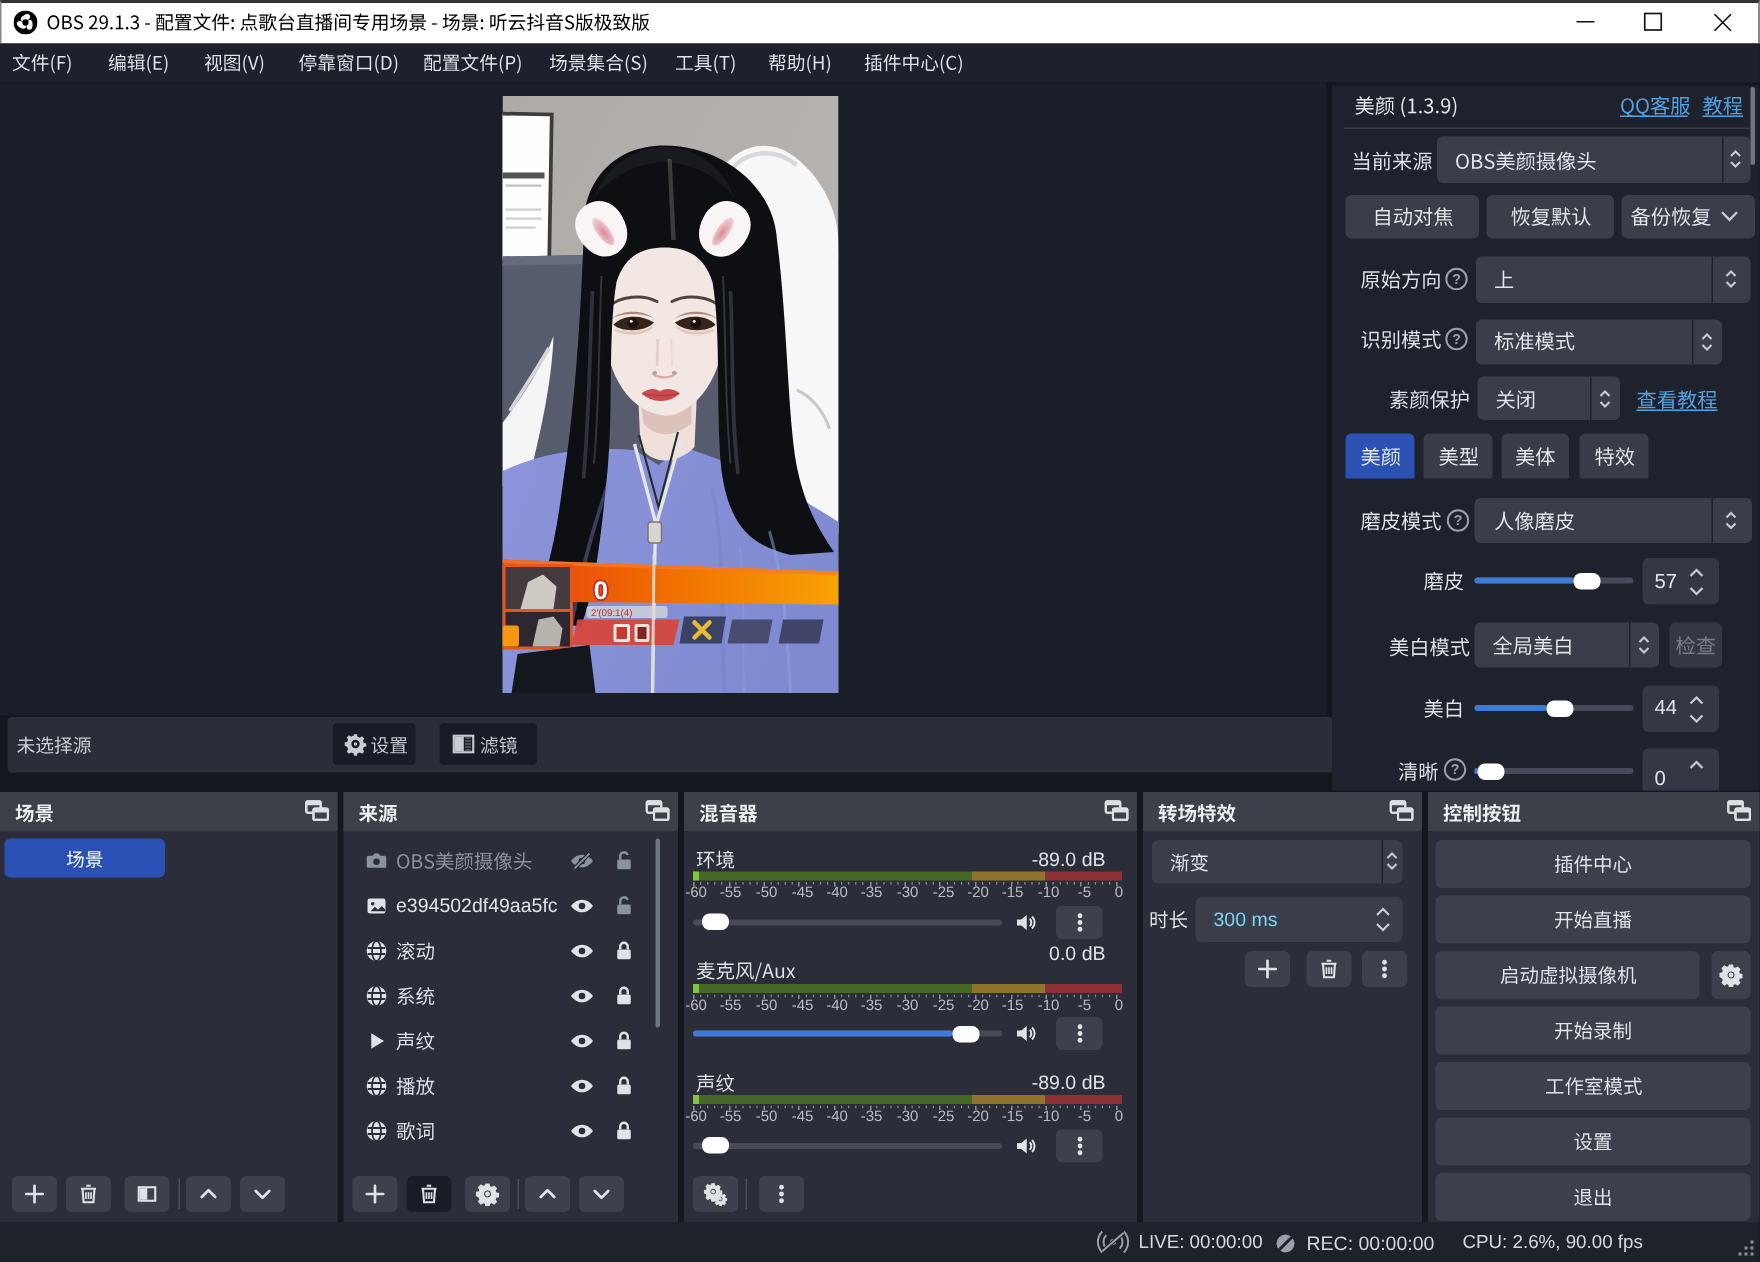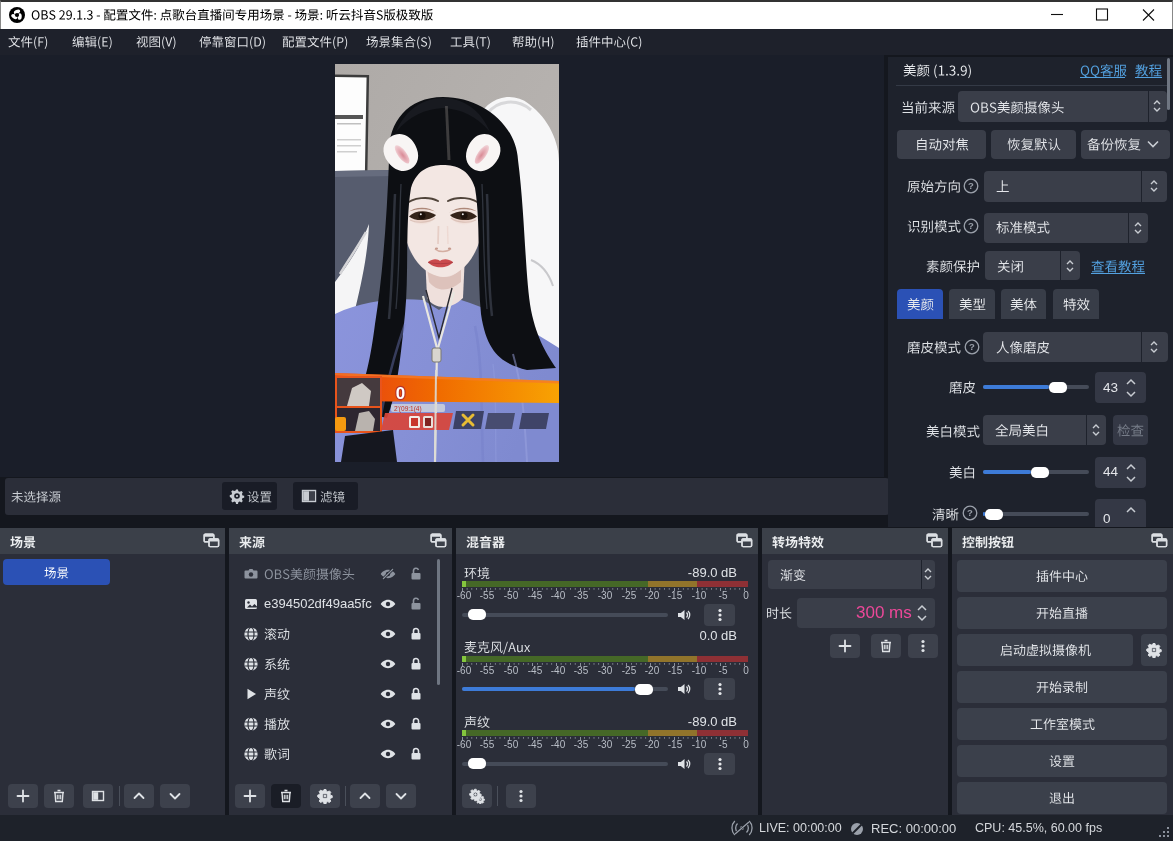--- a/index.html
+++ b/index.html
@@ -475,21 +475,21 @@
       <path transform="translate(40.5 13.5) scale(0.013500)" d="M148 -703V-456C148 -311 136 -114 29 27C46 36 78 62 90 76C188 -51 215 -231 221 -377H305C353 -268 419 -177 503 -105C410 -51 301 -14 184 10C199 26 220 60 228 79C351 51 467 8 567 -56C662 9 777 55 913 82C923 61 944 30 960 13C833 -9 724 -48 633 -103C733 -182 811 -286 859 -423L810 -450L795 -447H566V-631H823C805 -583 784 -535 766 -502L834 -481C864 -533 899 -617 927 -691L870 -707L856 -703H566V-841H489V-703ZM384 -377H757C714 -282 649 -207 569 -148C489 -209 427 -286 384 -377ZM489 -631V-447H223V-455V-631Z"></path>
     </svg>
 <svg style="position:absolute;left:949.0px;top:378.5px;overflow:visible" width="31" height="19.5" fill="#dfe2e6">
       <path transform="translate(0.0 13.5) scale(0.013500)" d="M215 -331V-269H438C375 -194 272 -123 170 -80C183 -68 203 -42 213 -26C264 -49 314 -78 361 -111V80H433V48H815V79H890V-181H446C476 -209 503 -239 525 -269H949V-331ZM729 -663V-600H598V-545H706C666 -495 607 -446 553 -421C566 -410 584 -390 593 -376C639 -402 689 -446 729 -494V-350H791V-495C830 -450 879 -406 922 -380C932 -395 951 -416 965 -427C914 -452 853 -499 812 -545H944V-600H791V-663ZM371 -663V-600H224V-544H349C309 -494 250 -446 197 -421C210 -410 228 -390 237 -376C282 -402 332 -445 371 -493V-349H432V-491C465 -465 504 -432 521 -415L560 -464C541 -477 473 -523 440 -544H556V-600H432V-663ZM433 -8V-124H815V-8ZM489 -822C498 -801 507 -775 514 -752H110V-441C110 -297 103 -100 27 41C44 49 76 70 88 83C169 -66 181 -288 181 -441V-685H946V-752H597C589 -778 576 -811 564 -837Z"></path>
       <path transform="translate(13.5 13.5) scale(0.013500)" d="M148 -703V-456C148 -311 136 -114 29 27C46 36 78 62 90 76C188 -51 215 -231 221 -377H305C353 -268 419 -177 503 -105C410 -51 301 -14 184 10C199 26 220 60 228 79C351 51 467 8 567 -56C662 9 777 55 913 82C923 61 944 30 960 13C833 -9 724 -48 633 -103C733 -182 811 -286 859 -423L810 -450L795 -447H566V-631H823C805 -583 784 -535 766 -502L834 -481C864 -533 899 -617 927 -691L870 -707L856 -703H566V-841H489V-703ZM384 -377H757C714 -282 649 -207 569 -148C489 -209 427 -286 384 -377ZM489 -631V-447H223V-455V-631Z"></path>
     </svg>
 <div class="abs" style="left:983px;top:385px;width:106px;height:4px;background:#454b58;border-radius:2px"></div>
     <div class="abs" style="left:983px;top:385px;width:66px;height:4px;background:#3d7bd8;border-radius:2px"></div>
     <div class="abs" style="left:1049px;top:381.5px;width:18px;height:11px;background:#fff;border-radius:5px"></div>
 <div class="abs" style="left:1095px;top:372px;width:51px;height:31px;background:#343845;border-radius:4px"></div>
-    <div class="abs" style="left:1103px;top:380px;width:24px;height:16px;font-size:13.5px;color:#e4e6ea;line-height:16px">43</div>
+    <div class="abs" style="left:1103px;top:380px;width:24px;height:16px;font-size:13.5px;color:#e4e6ea;line-height:16px">57</div>
     <svg class="abs" style="left:1124px;top:376px" width="14" height="23" viewBox="0 0 14 23" stroke="#c8ccd2" stroke-width="1.5" fill="none">
 <path d="M3 8 L7 4 L11 8"></path>
       <path d="M3 16 L7 20 L11 16"></path>
     </svg>
 <svg style="position:absolute;left:926.0px;top:422.5px;overflow:visible" width="58" height="19.5" fill="#dfe2e6">
       <path transform="translate(0.0 13.5) scale(0.013500)" d="M695 -844C675 -801 638 -741 608 -700H343L380 -717C364 -753 328 -805 292 -844L226 -816C257 -782 287 -736 304 -700H98V-633H460V-551H147V-486H460V-401H56V-334H452C448 -307 444 -281 438 -257H82V-189H416C370 -87 271 -23 41 10C55 27 73 58 79 77C338 34 446 -49 496 -182C575 -37 711 45 913 77C923 56 943 24 960 8C775 -14 643 -78 572 -189H937V-257H518C523 -281 527 -307 530 -334H950V-401H536V-486H858V-551H536V-633H903V-700H691C718 -736 748 -779 773 -820Z"></path>
       <path transform="translate(13.5 13.5) scale(0.013500)" d="M446 -844C434 -796 411 -731 390 -680H144V80H219V7H780V75H858V-680H473C495 -725 519 -778 539 -827ZM219 -68V-302H780V-68ZM219 -376V-604H780V-376Z"></path>
       <path transform="translate(27.0 13.5) scale(0.013500)" d="M472 -417H820V-345H472ZM472 -542H820V-472H472ZM732 -840V-757H578V-840H507V-757H360V-693H507V-618H578V-693H732V-618H805V-693H945V-757H805V-840ZM402 -599V-289H606C602 -259 598 -232 591 -206H340V-142H569C531 -65 459 -12 312 20C326 35 345 63 352 80C526 38 607 -34 647 -140C697 -30 790 45 920 80C930 61 950 33 966 18C853 -6 767 -61 719 -142H943V-206H666C671 -232 676 -260 679 -289H893V-599ZM175 -840V-647H50V-577H175V-576C148 -440 90 -281 32 -197C45 -179 63 -146 72 -124C110 -183 146 -274 175 -372V79H247V-436C274 -383 305 -319 318 -286L366 -340C349 -371 273 -496 247 -535V-577H350V-647H247V-840Z"></path>
       <path transform="translate(40.5 13.5) scale(0.013500)" d="M709 -791C761 -755 823 -701 853 -665L905 -712C875 -747 811 -798 760 -833ZM565 -836C565 -774 567 -713 570 -653H55V-580H575C601 -208 685 82 849 82C926 82 954 31 967 -144C946 -152 918 -169 901 -186C894 -52 883 4 855 4C756 4 678 -241 653 -580H947V-653H649C646 -712 645 -773 645 -836ZM59 -24 83 50C211 22 395 -20 565 -60L559 -128L345 -82V-358H532V-431H90V-358H270V-67Z"></path>
     </svg>
@@ -1104,21 +1104,21 @@
     </svg>
 <svg style="position:absolute;left:780.0px;top:567.0px;overflow:visible" width="30" height="19" fill="#e4e6ea">
       <path transform="translate(0.0 13.0) scale(0.013000)" d="M81 -776C137 -745 209 -697 243 -665L289 -726C253 -756 180 -800 126 -829ZM38 -506C95 -477 170 -433 207 -404L251 -465C212 -493 137 -534 80 -561ZM58 27 126 67C169 -25 220 -148 257 -253L197 -292C156 -180 99 -50 58 27ZM298 -329C306 -338 336 -344 368 -344H441V-208C375 -193 315 -179 268 -169L286 -98L441 -139V76H508V-157L616 -186L609 -249L508 -224V-344H602V-412H508V-564H441V-412H358C383 -482 407 -565 425 -651H606V-720H439C446 -756 452 -792 456 -827L387 -838C384 -799 378 -759 372 -720H285V-651H359C343 -569 325 -500 317 -475C304 -430 291 -397 275 -392C283 -376 294 -343 298 -329ZM644 -748V-417C644 -259 635 -99 558 39C575 50 598 67 611 82C697 -68 710 -235 710 -416V-457H811V76H877V-457H958V-522H710V-697C789 -712 876 -734 938 -764L893 -827C833 -795 731 -767 644 -748Z"></path>
       <path transform="translate(13.0 13.0) scale(0.013000)" d="M223 -629C193 -558 143 -486 88 -438C105 -429 133 -409 147 -397C200 -450 257 -530 290 -611ZM691 -591C752 -534 825 -450 861 -396L920 -435C885 -487 812 -567 747 -623ZM432 -831C450 -803 470 -767 483 -738H70V-671H347V-367H422V-671H576V-368H651V-671H930V-738H567C554 -769 527 -816 504 -849ZM133 -339V-272H213C266 -193 338 -128 424 -75C312 -30 183 -1 52 16C65 32 83 63 89 82C233 59 375 22 499 -34C617 24 758 62 913 82C922 62 940 33 956 16C815 1 686 -29 576 -74C680 -133 766 -210 823 -309L775 -342L762 -339ZM296 -272H709C658 -206 585 -152 500 -109C416 -153 347 -207 296 -272Z"></path>
     </svg>
 <svg style="position:absolute;left:766.0px;top:605.0px;overflow:visible" width="30" height="19" fill="#dfe2e6">
       <path transform="translate(0.0 13.0) scale(0.013000)" d="M474 -452C527 -375 595 -269 627 -208L693 -246C659 -307 590 -409 536 -485ZM324 -402V-174H153V-402ZM324 -469H153V-688H324ZM81 -756V-25H153V-106H394V-756ZM764 -835V-640H440V-566H764V-33C764 -13 756 -6 736 -6C714 -4 640 -4 562 -7C573 15 585 49 590 70C690 70 754 69 790 56C826 44 840 22 840 -33V-566H962V-640H840V-835Z"></path>
       <path transform="translate(13.0 13.0) scale(0.013000)" d="M769 -818C682 -714 536 -619 395 -561C414 -547 444 -517 458 -500C593 -567 745 -671 844 -786ZM56 -449V-374H248V-55C248 -15 225 0 207 7C219 23 233 56 238 74C262 59 300 47 574 -27C570 -43 567 -75 567 -97L326 -38V-374H483C564 -167 706 -19 914 51C925 28 949 -3 967 -20C775 -75 635 -202 561 -374H944V-449H326V-835H248V-449Z"></path>
     </svg>
 <div class="abs" style="left:797px;top:598px;width:138px;height:30px;background:#3a3e49;border-radius:4px"></div>
-<div class="abs" style="left:856px;top:605px;width:70px;height:16px;font-size:17px;color:#ec4899;line-height:16px">300 ms</div>
+<div class="abs" style="left:809px;top:605px;width:70px;height:16px;font-size:13px;color:#7dd3fc;line-height:16px">300 ms</div>
 <svg class="abs" style="left:915px;top:602px" width="14" height="22" viewBox="0 0 14 22" stroke="#c8ccd2" stroke-width="1.5" fill="none">
 <path d="M3 8 L7 4 L11 8"></path>
       <path d="M3 14 L7 18 L11 14"></path>
     </svg>
 <div class="abs" style="left:830px;top:634px;width:30px;height:24px;background:#3d414c;border-radius:4px"></div>
     <svg class="abs" style="left:837px;top:638px" width="16" height="16" viewBox="0 0 16 16" stroke="#dfe2e6" fill="#dfe2e6">
       <path d="M8 2.5v11M2.5 8h11" stroke-width="1.8" stroke-linecap="round"></path>
     </svg>
 <div class="abs" style="left:871px;top:634px;width:30px;height:24px;background:#3d414c;border-radius:4px"></div>
     <svg class="abs" style="left:878px;top:638px" width="16" height="16" viewBox="0 0 16 16" stroke="#dfe2e6" fill="#dfe2e6">
@@ -1191,21 +1191,21 @@
 <path d="M3.8 16a10 10 0 0 1 0-14M18.2 2a10 10 0 0 1 0 14"></path>
 <path d="M4 15L18 3" stroke="#1e222a" stroke-width="2.5"></path>
       <path d="M4 15L18 3"></path>
 </svg>
 <div class="abs" style="left:759px;top:821px;width:110px;height:15px;font-size:12.5px;color:#d4d7db">LIVE: 00:00:00</div>
 <svg class="abs" style="left:849px;top:821px" width="16" height="16" viewBox="0 0 16 16">
 <circle cx="8" cy="8" r="6" fill="#9aa0aa"></circle>
       <path d="M3.5 12.5L12.5 3.5" stroke="#1e222a" stroke-width="2"></path>
 </svg>
 <div class="abs" style="left:871px;top:821px;width:110px;height:15px;font-size:13px;color:#d4d7db">REC: 00:00:00</div>
-<div class="abs" style="left:975px;top:821px;width:160px;height:15px;font-size:12.5px;color:#d4d7db">CPU: 45.5%, 60.00 fps</div>
+<div class="abs" style="left:975px;top:821px;width:160px;height:15px;font-size:12.5px;color:#d4d7db">CPU: 2.6%, 90.00 fps</div>
 <svg class="abs" style="left:1157px;top:825px" width="13" height="13" viewBox="0 0 13 13" fill="#8b919c">
 <rect x="10" y="10" width="2" height="2"></rect>
       <rect x="10" y="6" width="2" height="2"></rect>
       <rect x="10" y="2" width="2" height="2"></rect>
 <rect x="6" y="10" width="2" height="2"></rect>
       <rect x="6" y="6" width="2" height="2"></rect>
       <rect x="2" y="10" width="2" height="2"></rect>
 </svg>
 </div>
 </body></html>

